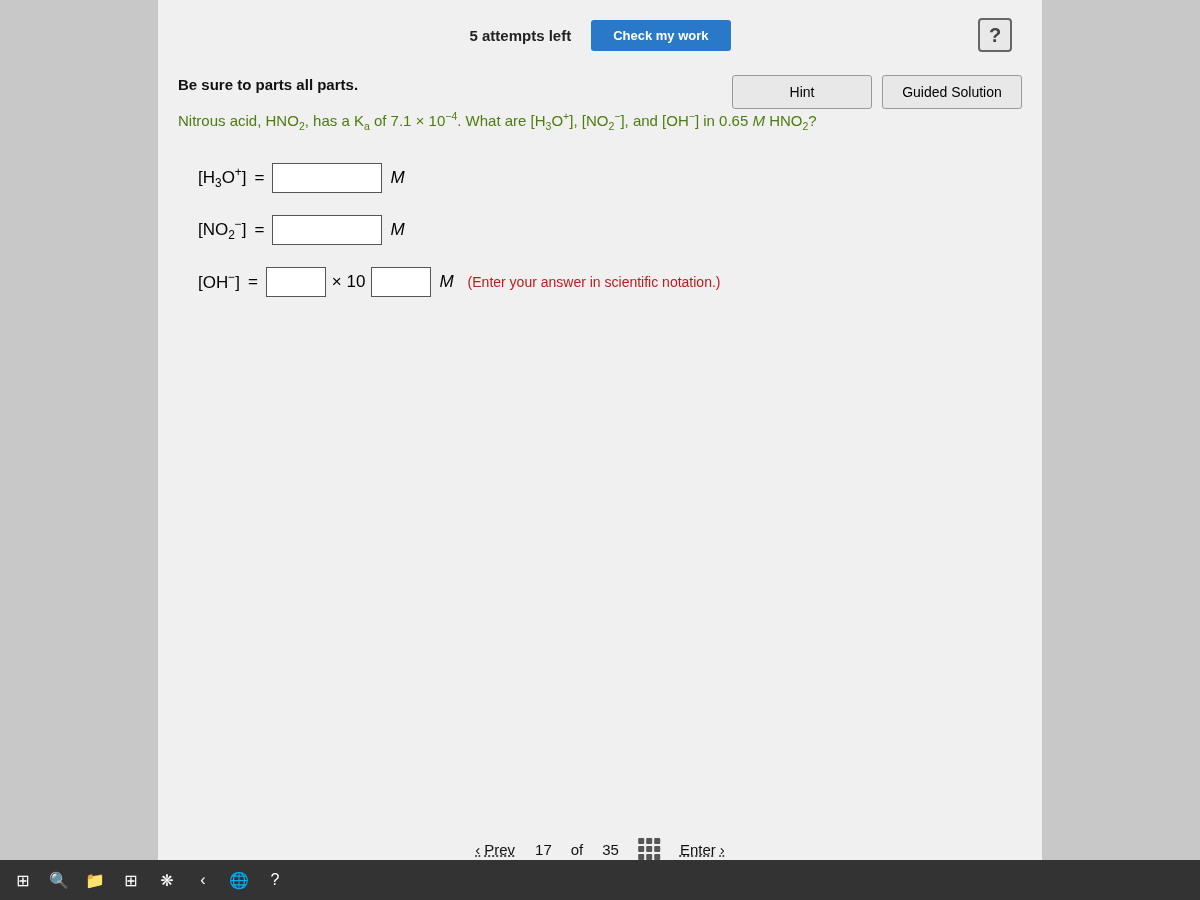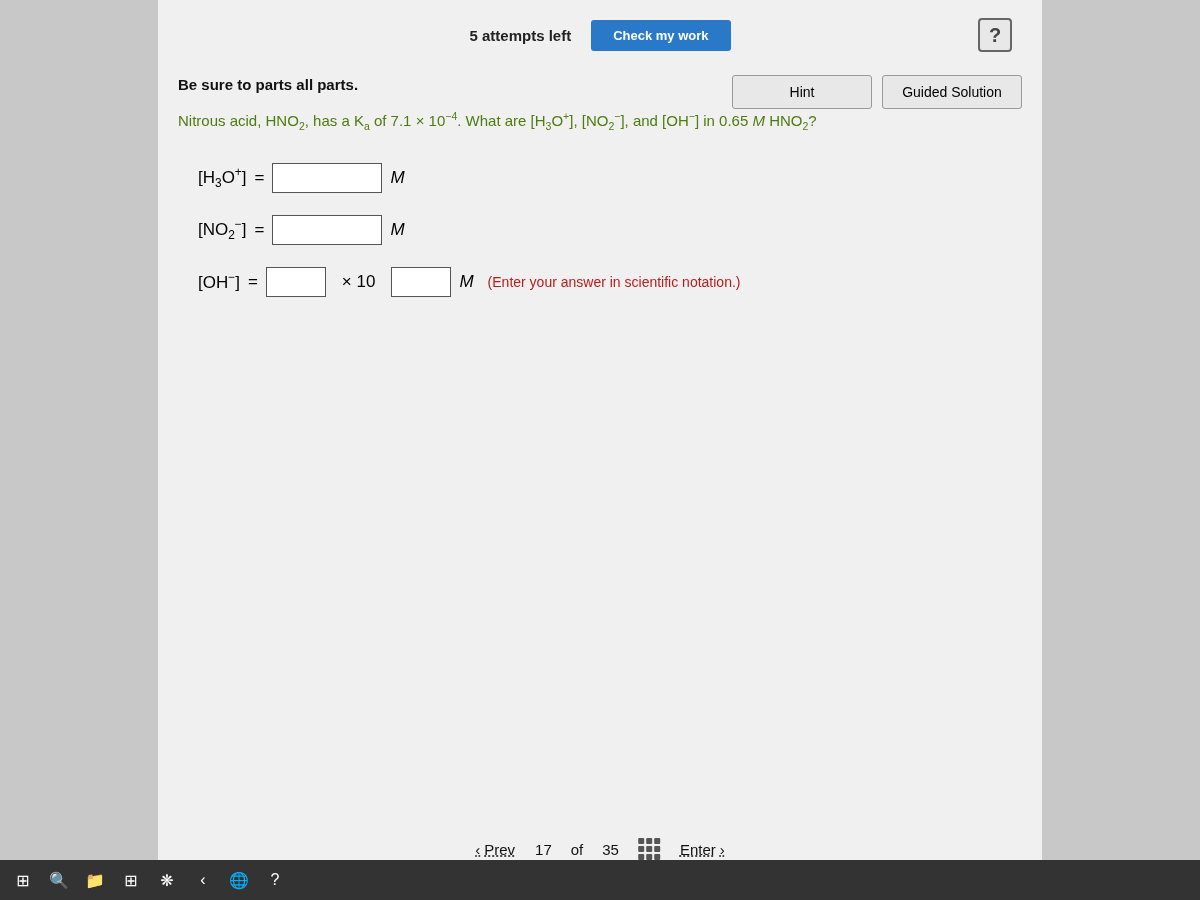--- a/index.html
+++ b/index.html
@@ -149,21 +149,21 @@
 
     
     .oh-row {
       display: flex;
       align-items: center;
       margin-bottom: 22px;
       font-size: 16px;
     }
 
     .times10 {
-      margin: 0 16px;
+      margin: 0 6px;
       font-size: 17px;
     }
 
     .sci-input {
       border: 1.5px solid #555;
       background: white;
       width: 60px;
       height: 30px;
       padding: 2px 5px;
       font-size: 15px;

